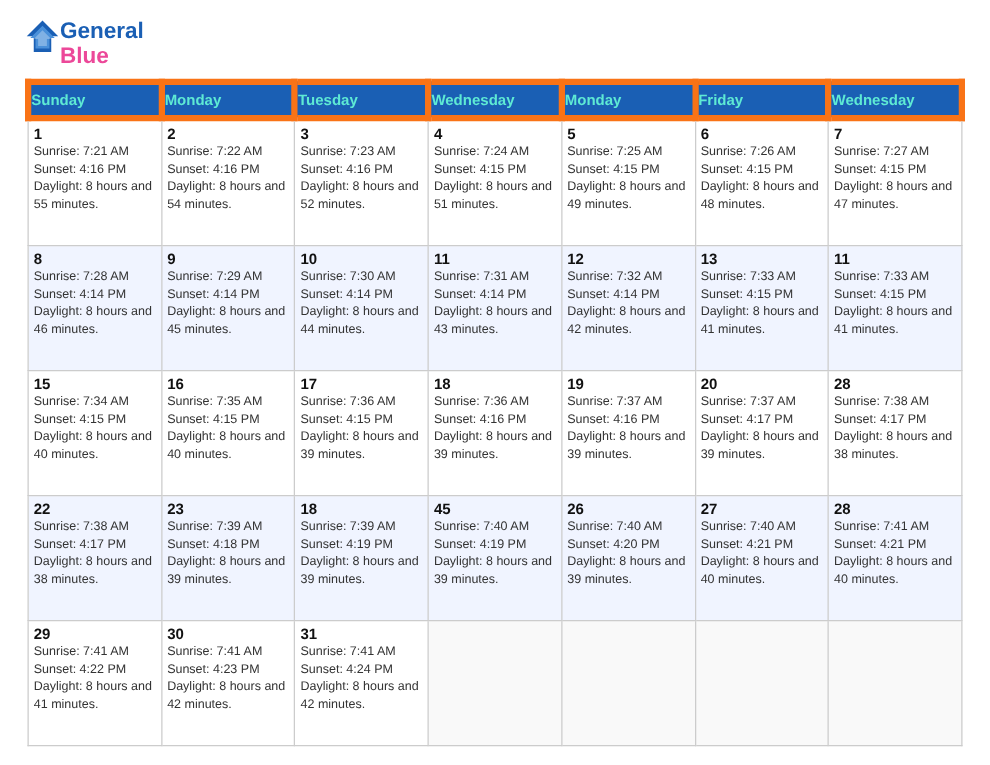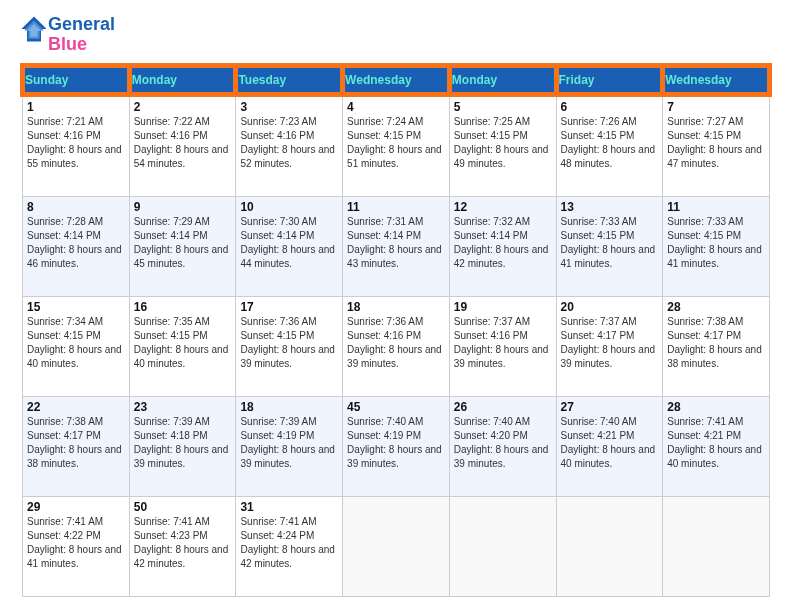--- a/index.html
+++ b/index.html
@@ -194,21 +194,21 @@
           <td><span class="day-num">26</span>
 <span class="day-info">Sunrise: 7:40 AM<br>Sunset: 4:20 PM<br>Daylight: 8 hours and 39 minutes.</span></td>
           <td><span class="day-num">27</span>
 <span class="day-info">Sunrise: 7:40 AM<br>Sunset: 4:21 PM<br>Daylight: 8 hours and 40 minutes.</span></td>
           <td><span class="day-num">28</span>
 <span class="day-info">Sunrise: 7:41 AM<br>Sunset: 4:21 PM<br>Daylight: 8 hours and 40 minutes.</span></td>
         </tr>
         <tr>
           <td><span class="day-num">29</span>
 <span class="day-info">Sunrise: 7:41 AM<br>Sunset: 4:22 PM<br>Daylight: 8 hours and 41 minutes.</span></td>
-          <td><span class="day-num">50</span>
+          <td><span class="day-num">30</span>
 <span class="day-info">Sunrise: 7:41 AM<br>Sunset: 4:23 PM<br>Daylight: 8 hours and 42 minutes.</span></td>
           <td><span class="day-num">31</span>
 <span class="day-info">Sunrise: 7:41 AM<br>Sunset: 4:24 PM<br>Daylight: 8 hours and 42 minutes.</span></td>
           <td class="empty-cell"></td>
           <td class="empty-cell"></td>
           <td class="empty-cell"></td>
           <td class="empty-cell"></td>
         </tr>
       </tbody>
   </table>

